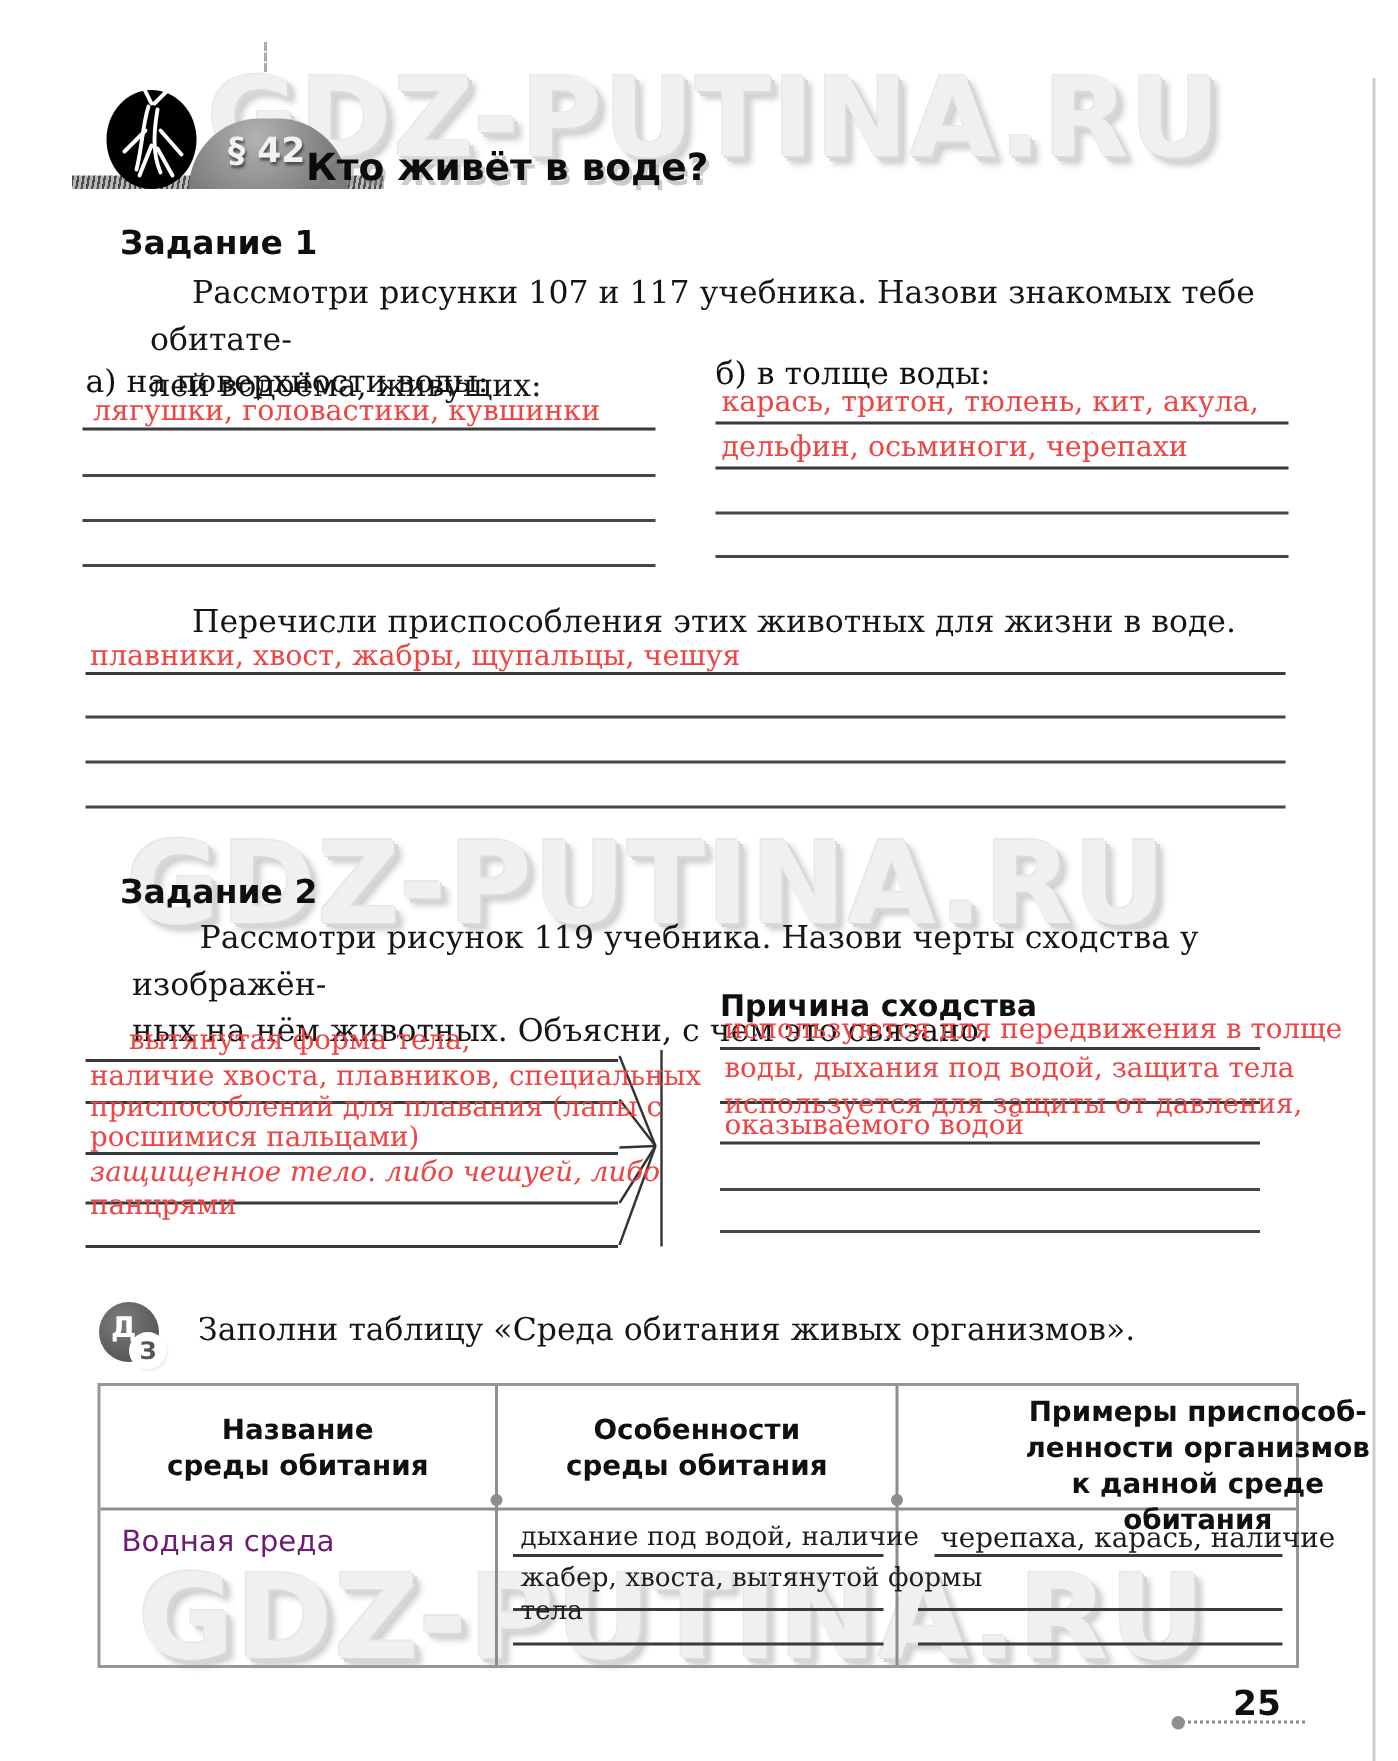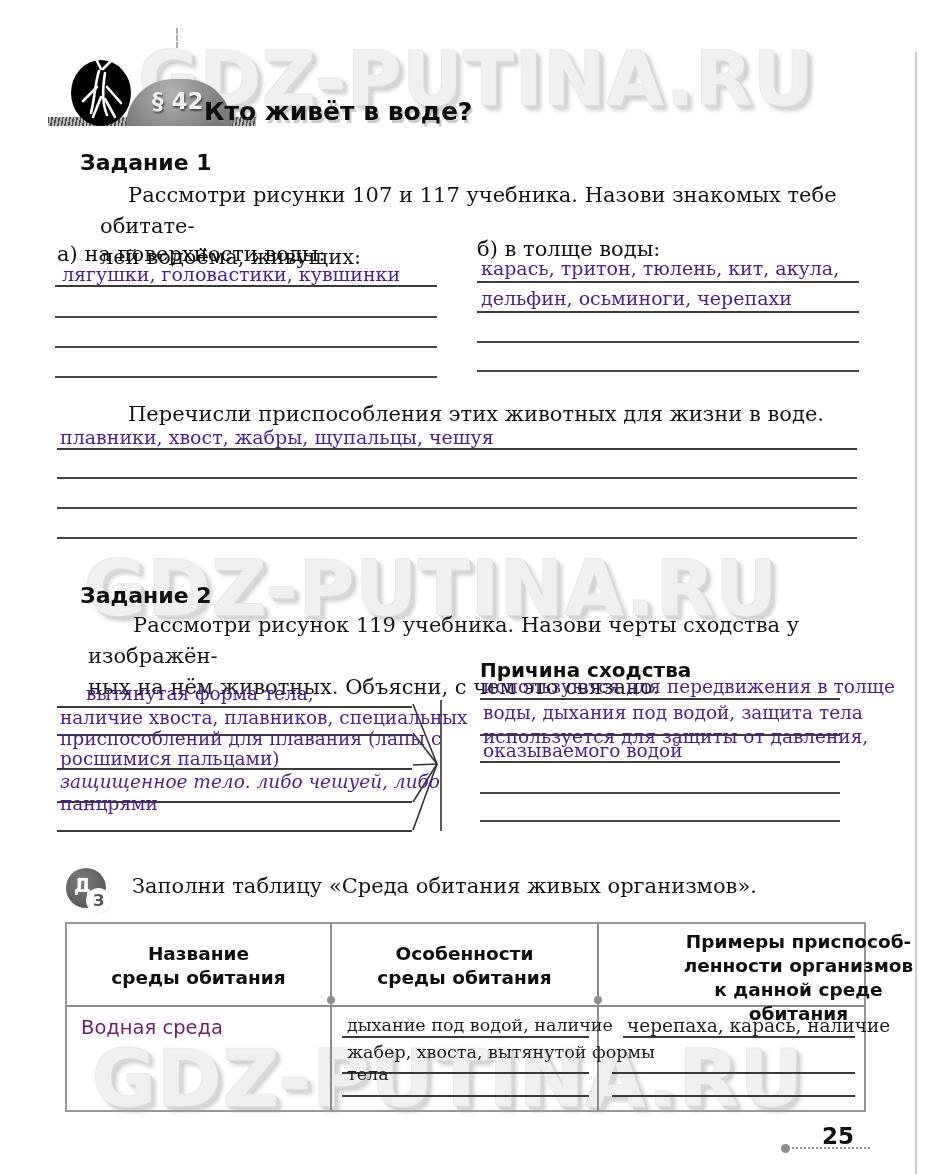--- a/index.html
+++ b/index.html
@@ -7,21 +7,21 @@
         font-family:"DejaVu Serif", serif;}
   .abs{position:absolute;}
   
   .wm{position:absolute;z-index:1;font-family:"DejaVu Sans", sans-serif;font-weight:bold;
       color:#efefef;letter-spacing:1px;white-space:nowrap;opacity:.9;
       text-shadow:-1px -1px 0 #e6e6e6, 1px 1px 0 #d9d9d9, 3px 3px 0 #d2d2d2, 5px 5px 4px #c3c3c3;}
   
   .par{position:absolute;z-index:2;font-size:21px;color:#151515;line-height:31px;white-space:pre-line;}
   .h-sans{position:absolute;z-index:2;font-family:"DejaVu Sans", sans-serif;font-weight:bold;color:#0f0f0f;white-space:nowrap;}
   .label{position:absolute;z-index:2;font-size:21px;color:#111;white-space:nowrap;}
-  .ans{position:absolute;z-index:3;font-size:19px;color:#4c1d95;white-space:nowrap;}
+  .ans{position:absolute;z-index:3;font-size:19px;color:#ef4444;white-space:nowrap;}
   .ans.sm{font-size:18.5px;}
   .hline{position:absolute;z-index:2;height:2px;background:#3a3a3a;}
   .hline.soft{background:#474747;}
   
   .ground{position:absolute;z-index:2;background:repeating-linear-gradient(100deg,#4c4c4c 0 1.5px,#b9b9b9 1.5px 3.5px);}
   .halfdome{position:absolute;z-index:3;border-radius:110px 110px 0 0;
             background:radial-gradient(circle at 42% 28%, #b2b2b2, #7b7b7b 75%);}
   .badge{position:absolute;z-index:4;font-family:"DejaVu Sans",sans-serif;font-weight:bold;
          font-size:23px;color:#f1f1f1;text-shadow:1px 2px 2px #4a4a4a;white-space:nowrap;}
   .title{position:absolute;z-index:5;font-family:"DejaVu Sans",sans-serif;font-weight:bold;

